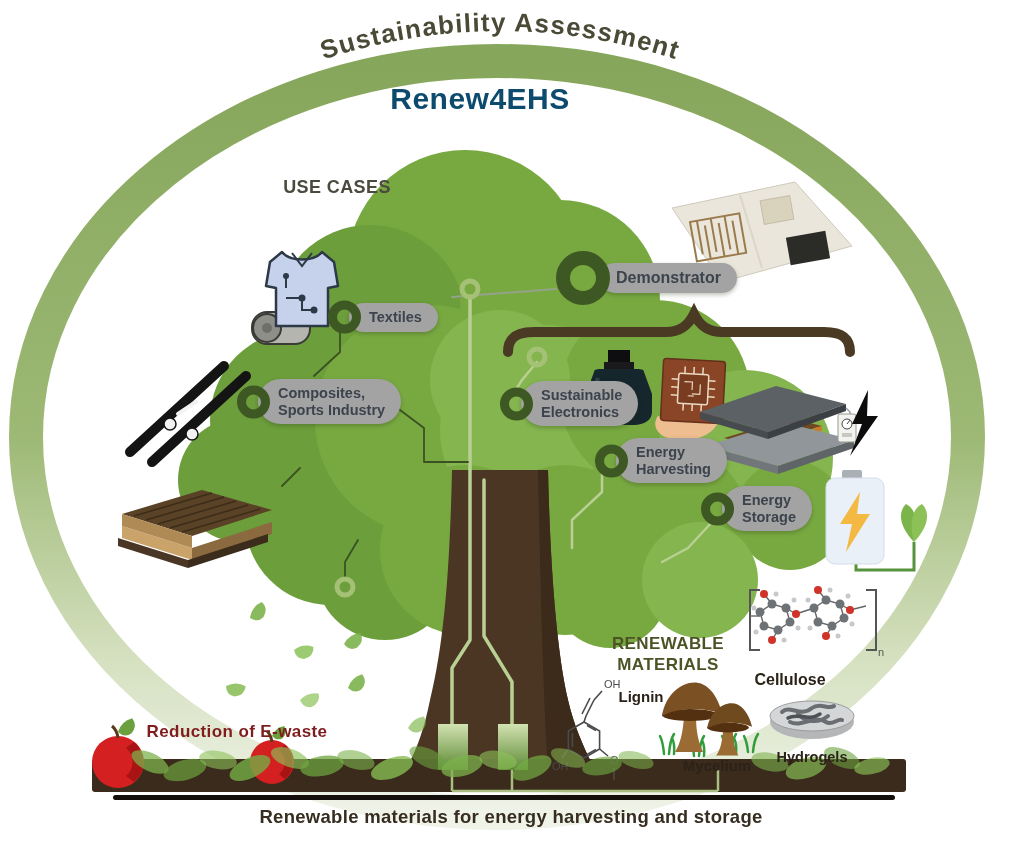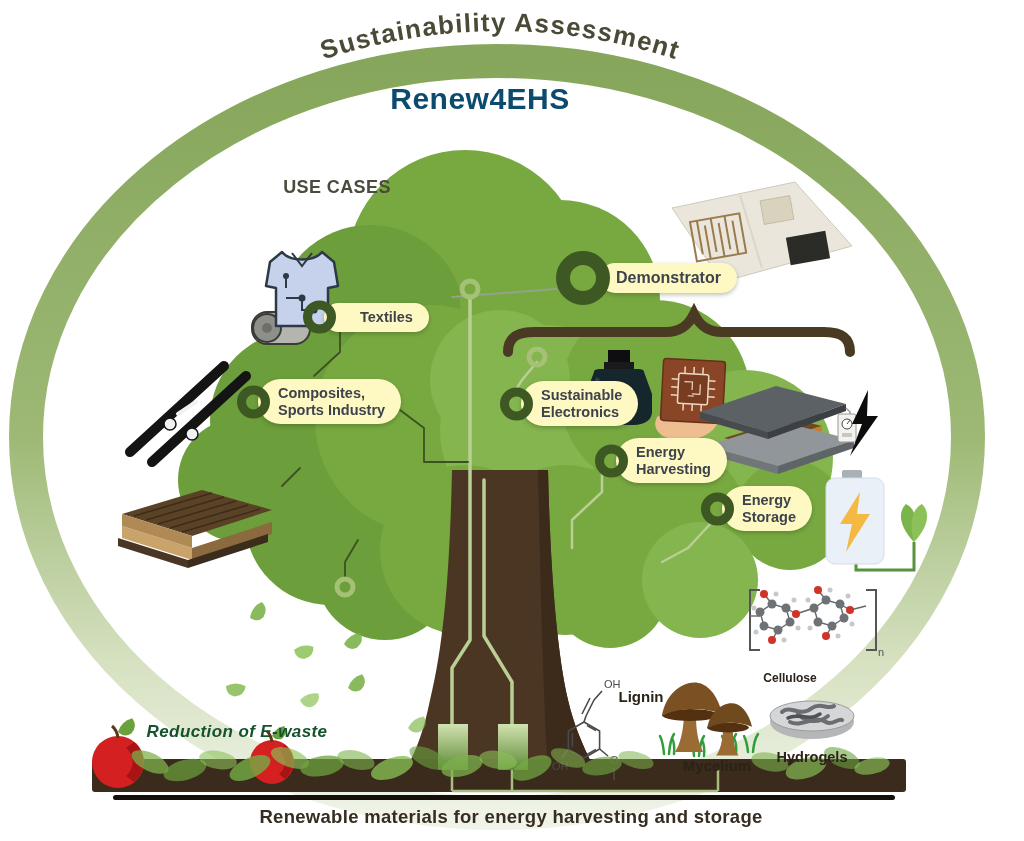--- a/index.html
+++ b/index.html
@@ -3,34 +3,34 @@
 <meta charset="utf-8">
 <style>
   html,body{margin:0;padding:0;background:#ffffff;}
   .stage{position:relative;width:1024px;height:841px;background:#ffffff;overflow:hidden;
          font-family:"Liberation Sans",sans-serif;}
   .stage svg.scene{position:absolute;left:0;top:0;}
   .heading{position:absolute;transform:translateX(-50%);text-align:center;font-weight:bold;
            color:#4a4a3e;white-space:pre-line;letter-spacing:.4px;line-height:1.25;}
   .brand{position:absolute;transform:translateX(-50%);font-weight:bold;color:#0c4a6e;
          font-size:30px;letter-spacing:.5px;}
-  .pill{position:absolute;background:#fef9c3;border-radius:28px;display:flex;align-items:center;
+  .pill{position:absolute;background:#a3a3a3;border-radius:28px;display:flex;align-items:center;
         font-weight:bold;color:#3c434c;box-shadow:0 2px 4px rgba(40,55,20,.30);}
   .pill .txt{padding:6px 16px 6px 20px;font-size:14.5px;line-height:1.15;white-space:pre-line;}
   .pill .ring{position:absolute;left:-21px;top:50%;transform:translateY(-50%);
               width:15px;height:15px;border:9px solid #3e5823;border-radius:50%;
               background:transparent;box-sizing:content-box;}
   .pill .ring.big{width:26px;height:26px;border-width:14px;left:-44px;}
   .pill.demo .txt{font-size:16px;padding-left:16px;}
   .matlabel{position:absolute;transform:translateX(-50%);font-weight:bold;color:#2b2218;
             font-size:15px;text-align:center;}
   .caption{position:absolute;transform:translateX(-50%);font-weight:bold;color:#362c20;
            font-size:18.5px;letter-spacing:.3px;}
   .renew-h{color:#4c5426;}
-  .dark-h{color:#14532d;font-style:italic;}
+  .dark-h{color:#7f1d1d;}
 </style>
 </head>
 <body>
 
 <div class="stage">
 
 <svg class="scene" width="1024" height="841" viewBox="0 0 1024 841">
   <defs>
     <linearGradient id="rg" x1="0" y1="0" x2="0" y2="1">
       <stop offset="0" stop-color="#86a65b"></stop>
@@ -333,25 +333,27 @@
     <ellipse cx="602" cy="766" rx="20" ry="9" transform="rotate(-10 602 766)" fill="#6da33f" opacity=".65"></ellipse>
     <ellipse cx="636" cy="760" rx="18" ry="8" transform="rotate(15 636 760)" fill="#7db24c" opacity=".55"></ellipse>
     <ellipse cx="770" cy="762" rx="19" ry="9" transform="rotate(12 770 762)" fill="#7db24c" opacity=".6"></ellipse>
     <ellipse cx="806" cy="768" rx="21" ry="10" transform="rotate(-18 806 768)" fill="#86bb52" opacity=".7"></ellipse>
     <ellipse cx="842" cy="758" rx="19" ry="9" transform="rotate(22 842 758)" fill="#6da33f" opacity=".6"></ellipse>
     <ellipse cx="872" cy="766" rx="18" ry="8" transform="rotate(-12 872 766)" fill="#8cc258" opacity=".65"></ellipse>
   </g>
 </svg>
 
 <div class="heading" style="left:337px;top:176px;font-size:18px;">USE CASES</div>
+<div class="heading renew-h" style="left:668px;top:633px;font-size:17px;">RENEWABLE
+MATERIALS</div>
 <div class="heading dark-h" style="left:237px;top:721px;font-size:17px;">Reduction of E-waste</div>
 <div class="brand" style="left:480px;top:82px;">Renew4EHS</div>
 <div class="caption" style="left:511px;top:806px;">Renewable materials for energy harvesting and storage</div>
 
-<div class="pill" style="left:324px;top:303px;padding-left:16px;">
+<div class="pill" style="left:349px;top:303px;">
   <span class="ring"></span>
   <span class="txt">Textiles</span>
 </div>
 <div class="pill" style="left:258px;top:379px;">
   <span class="ring"></span>
   <span class="txt">Composites,
 Sports Industry</span>
 </div>
 <div class="pill demo" style="left:600px;top:263px;">
   <span class="ring big"></span>
@@ -368,16 +370,16 @@
 Harvesting</span>
 </div>
 <div class="pill" style="left:722px;top:486px;">
   <span class="ring"></span>
   <span class="txt">Energy
 Storage</span>
 </div>
 
 <div class="matlabel" style="left:641px;top:688px;">Lignin</div>
 <div class="matlabel" style="left:717px;top:757px;">Mycelium</div>
-<div class="matlabel" style="left:790px;top:671px;font-size:12px;">Cellulose</div>
+<div class="matlabel" style="left:790px;top:671px;font-size:16px;">Cellulose</div>
 <div class="matlabel" style="left:812px;top:749px;font-size:14.5px;">Hydrogels</div>
 
 </div>
 
 </body></html>

